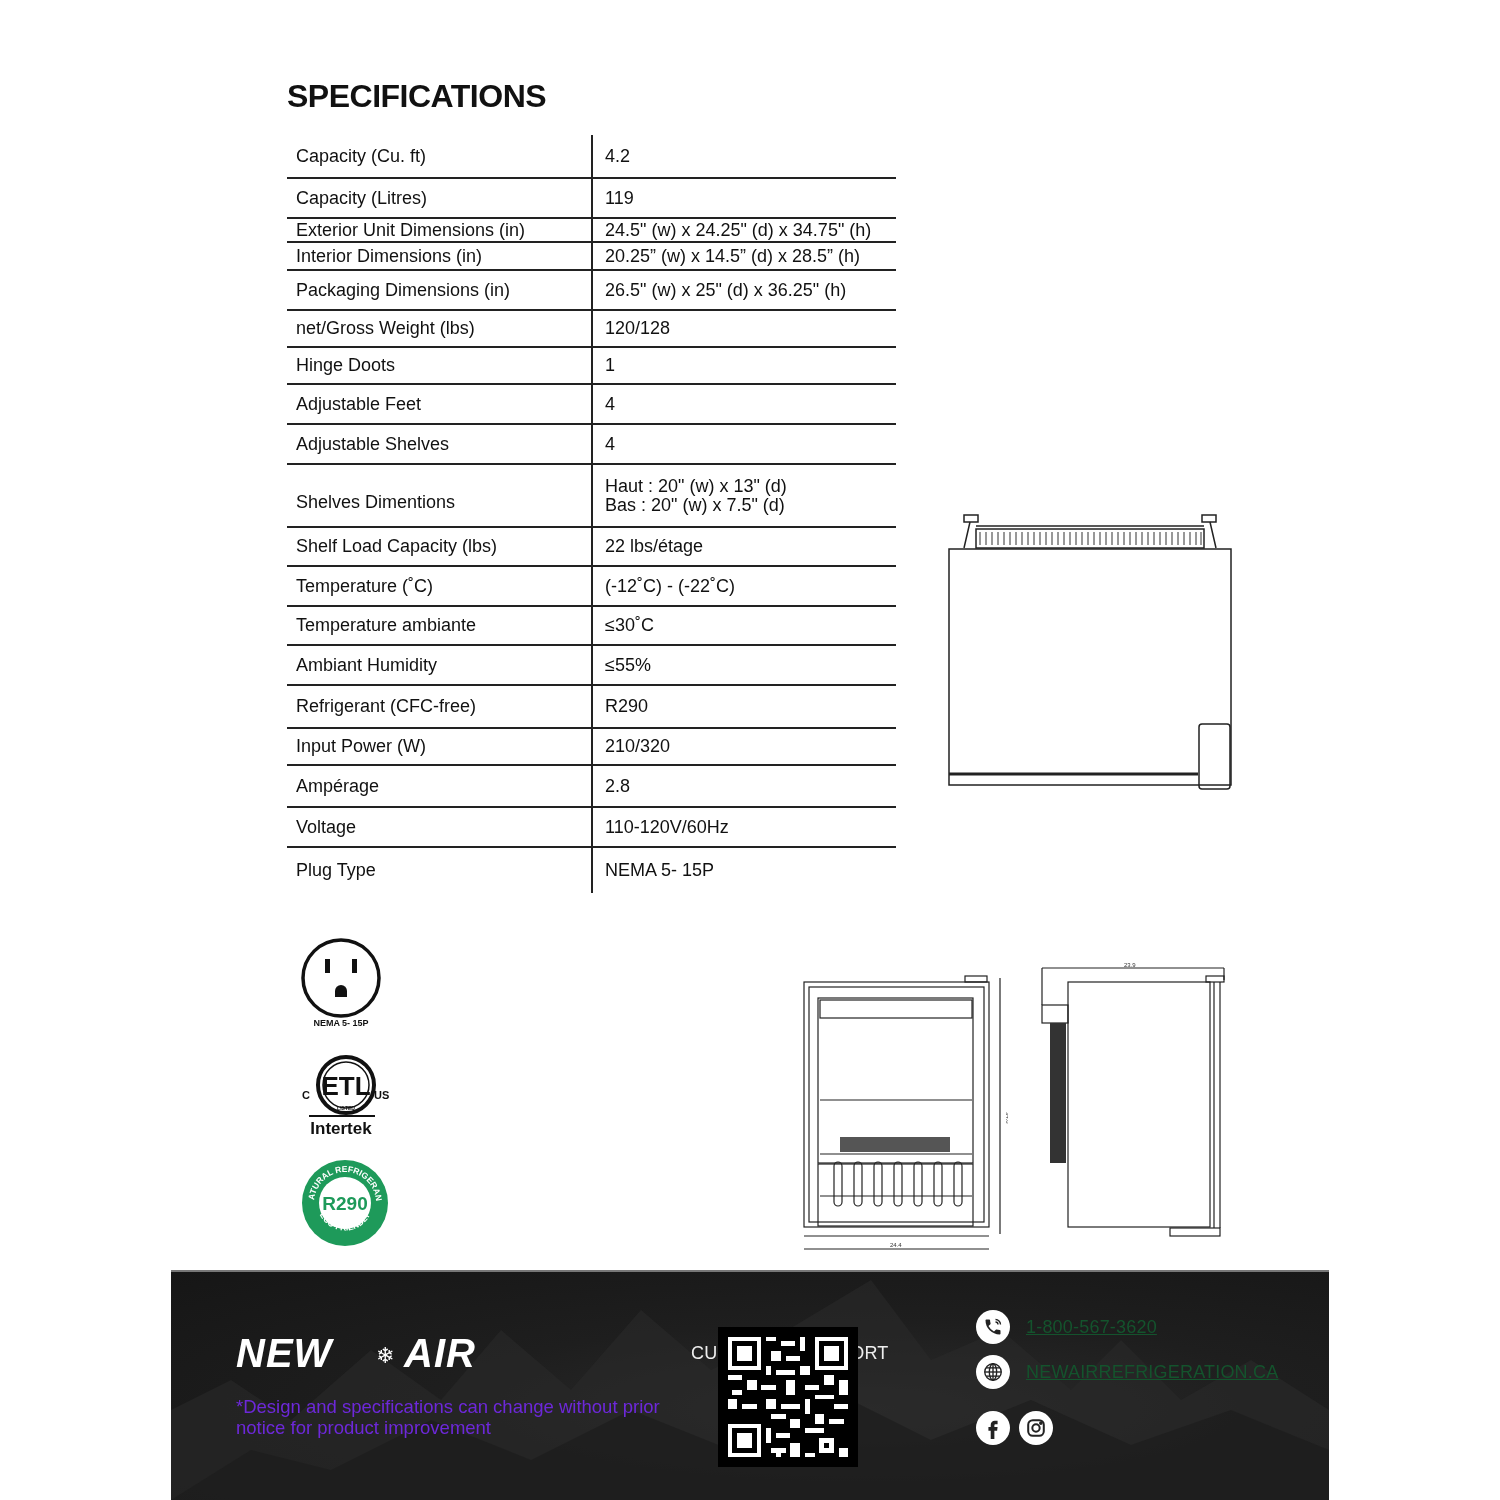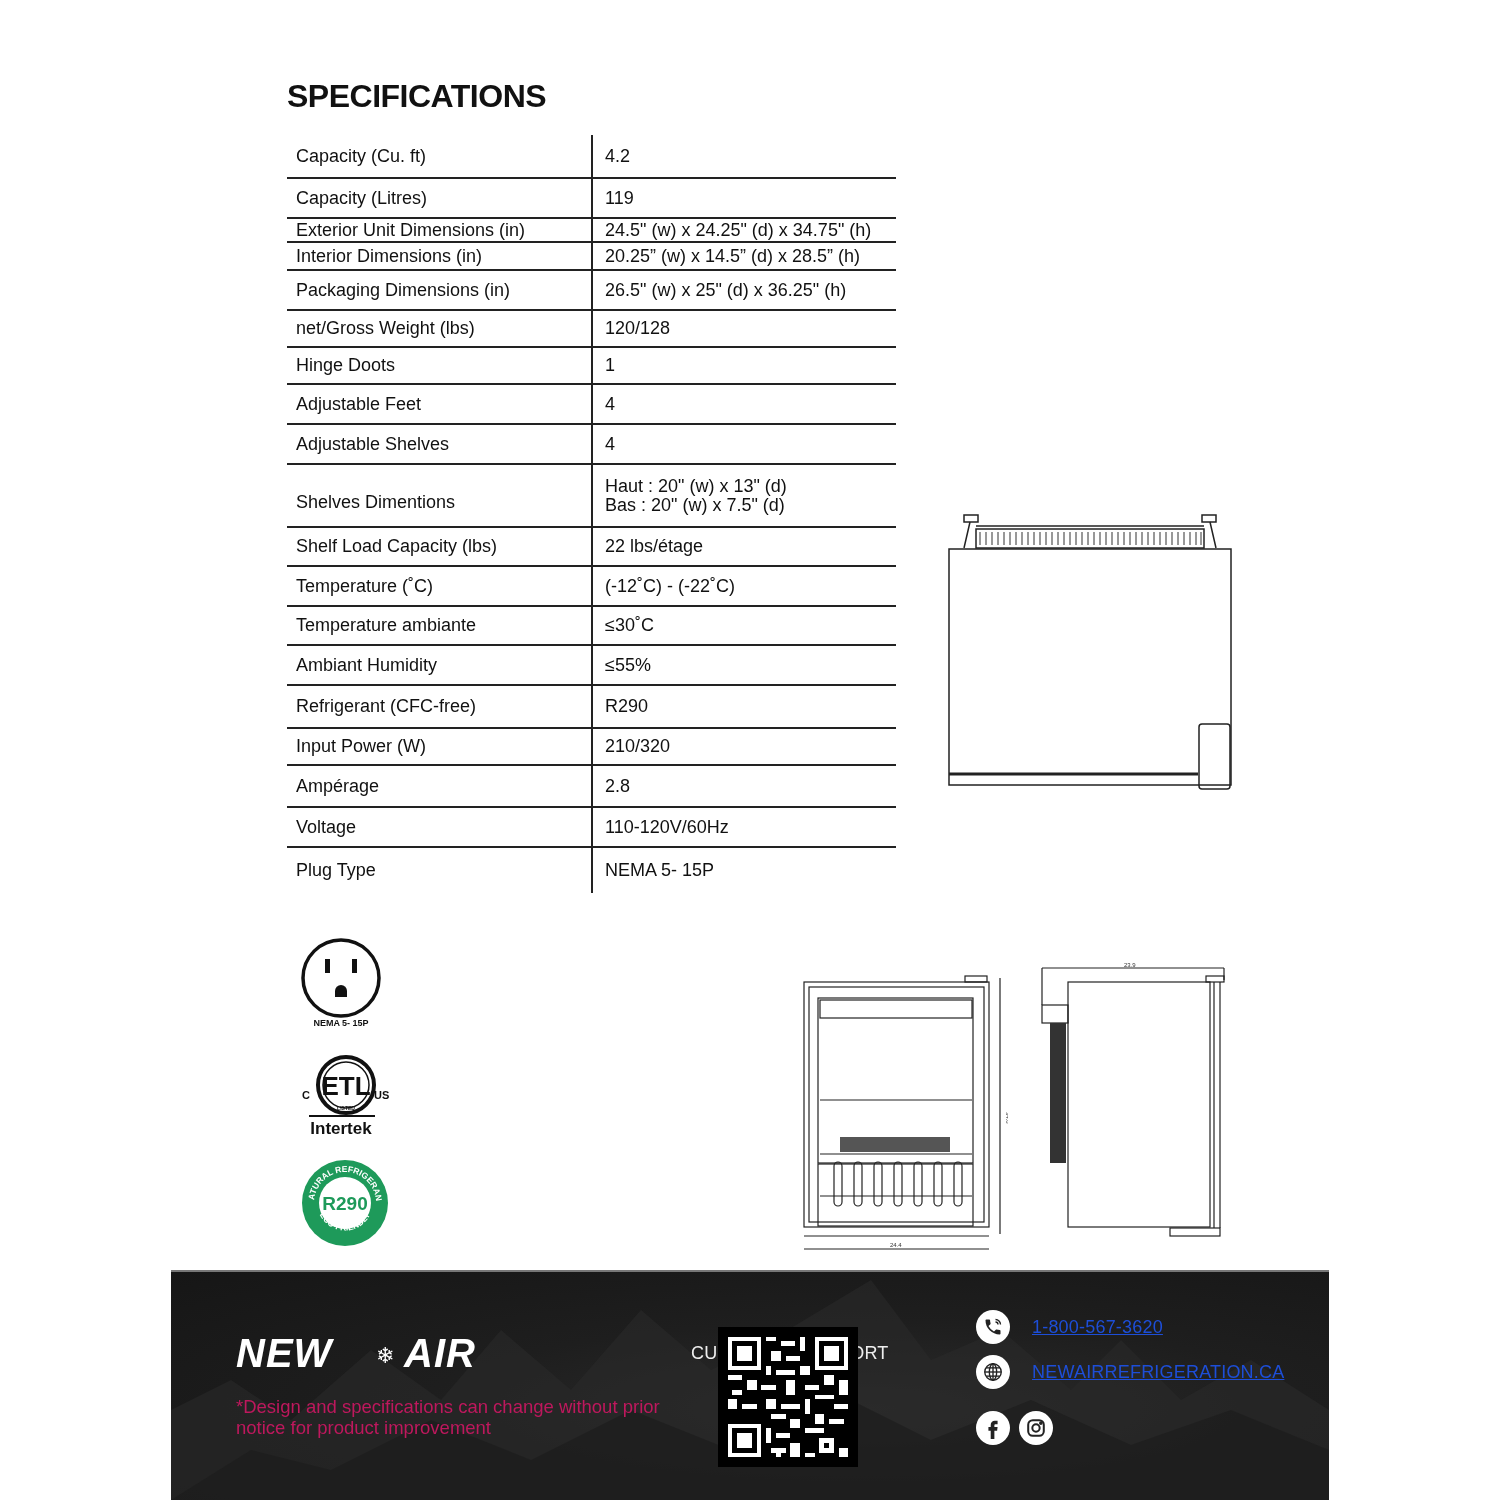--- a/index.html
+++ b/index.html
@@ -20,26 +20,26 @@
   .etl-c { position:absolute; left:302px; top:1089px; font-size:11px; font-weight:bold; }
   .etl-us { position:absolute; left:374px; top:1089px; font-size:11px; font-weight:bold; }
   .intertek-line { position:absolute; left:309px; top:1115px; width:66px; height:2px; background:#111; }
   .intertek { position:absolute; left:300px; top:1119px; width:82px; text-align:center; font-size:17px; font-weight:bold; }
   .r290 { left:300px; top:1158px; width:90px; height:90px; }
   .drawing { position:absolute; }
   .footer { position:absolute; left:171px; top:1270px; width:1158px; height:230px;
             background: radial-gradient(ellipse at 60% 60%, #2b2b2b 0%, #1e1e1e 45%, #161616 100%); border-top:2px solid #777; box-sizing:border-box; overflow:hidden; }
   .mtn { position:absolute; bottom:0; }
   .logo { position:absolute; left:236px; top:1333px; }
-  .disclaimer { position:absolute; left:236px; top:1396px; color:#be185d; font-size:18.5px; line-height:21px; width:460px; }
+  .disclaimer { position:absolute; left:236px; top:1396px; color:#6d28d9; font-size:18.5px; line-height:21px; width:460px; }
   .support-title { position:absolute; left:691px; top:1299px; color:#eee; font-size:18px; letter-spacing:0.2px;margin-top:44px; }
   .qr { position:absolute; left:718px; top:1327px; width:140px; height:140px; background:#000; }
   .contact-row { position:absolute; left:976px; display:flex; align-items:center; }
   .circle-icon { width:34px; height:34px; border-radius:50%; background:#fff; display:flex; align-items:center; justify-content:center; }
-  .contact-link { color:#1d4ed8; font-size:18px; text-decoration:underline; margin-left:22px; letter-spacing:0.2px; }
+  .contact-link { color:#14532d; font-size:18px; text-decoration:underline; margin-left:16px; letter-spacing:0.2px; }
   .social { position:absolute; top:1411px; width:34px; height:34px; border-radius:50%; background:#fff; display:flex; align-items:center; justify-content:center; }
 </style>
 </head>
 <body>
 
 <h1 class="title">SPECIFICATIONS</h1>
 
 <div class="spec-table" id="spec-table">
     <div class="spec-row" style="height: 44px; padding-top: 0px;">
       <div class="spec-label">Capacity (Cu. ft)</div>

